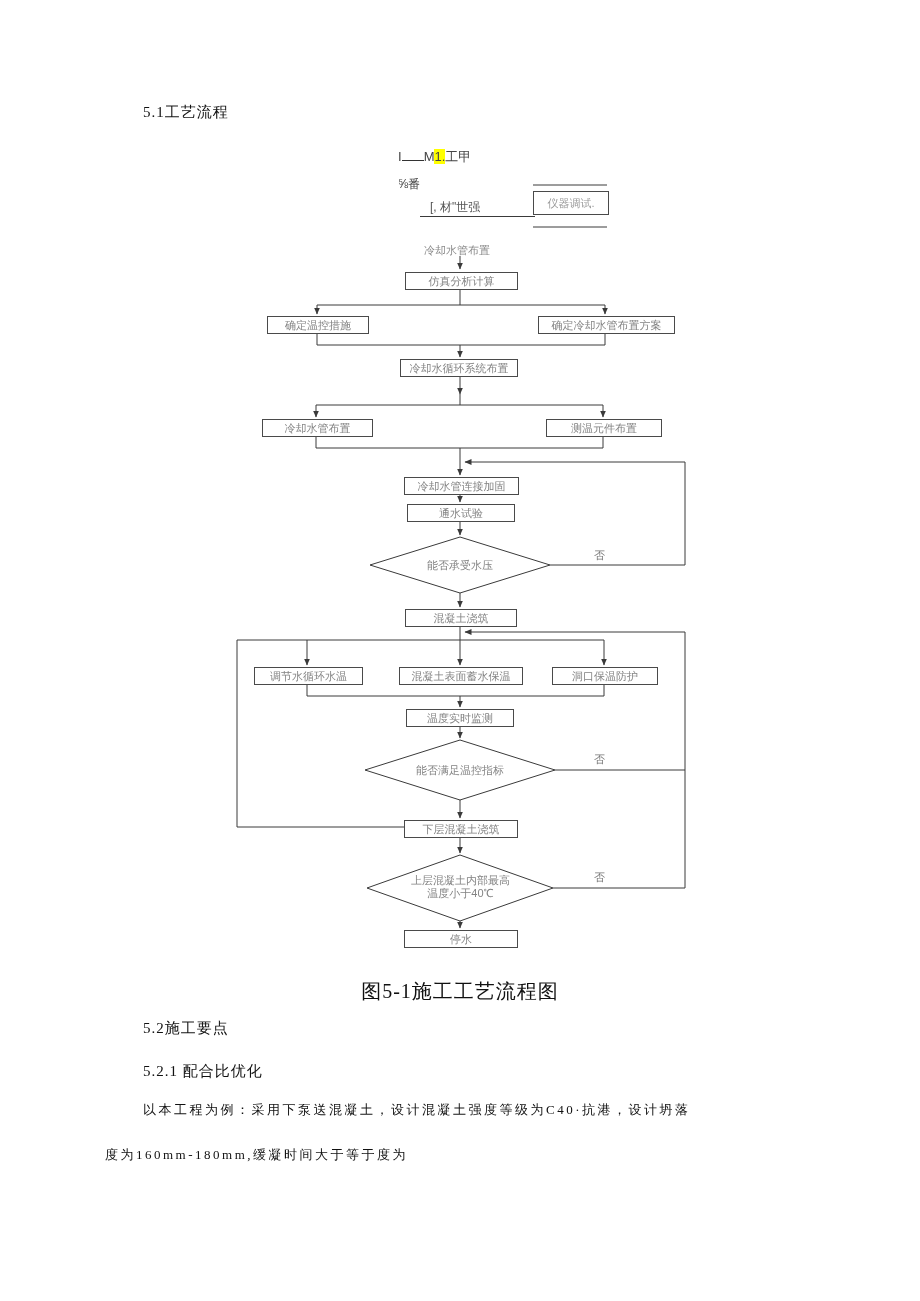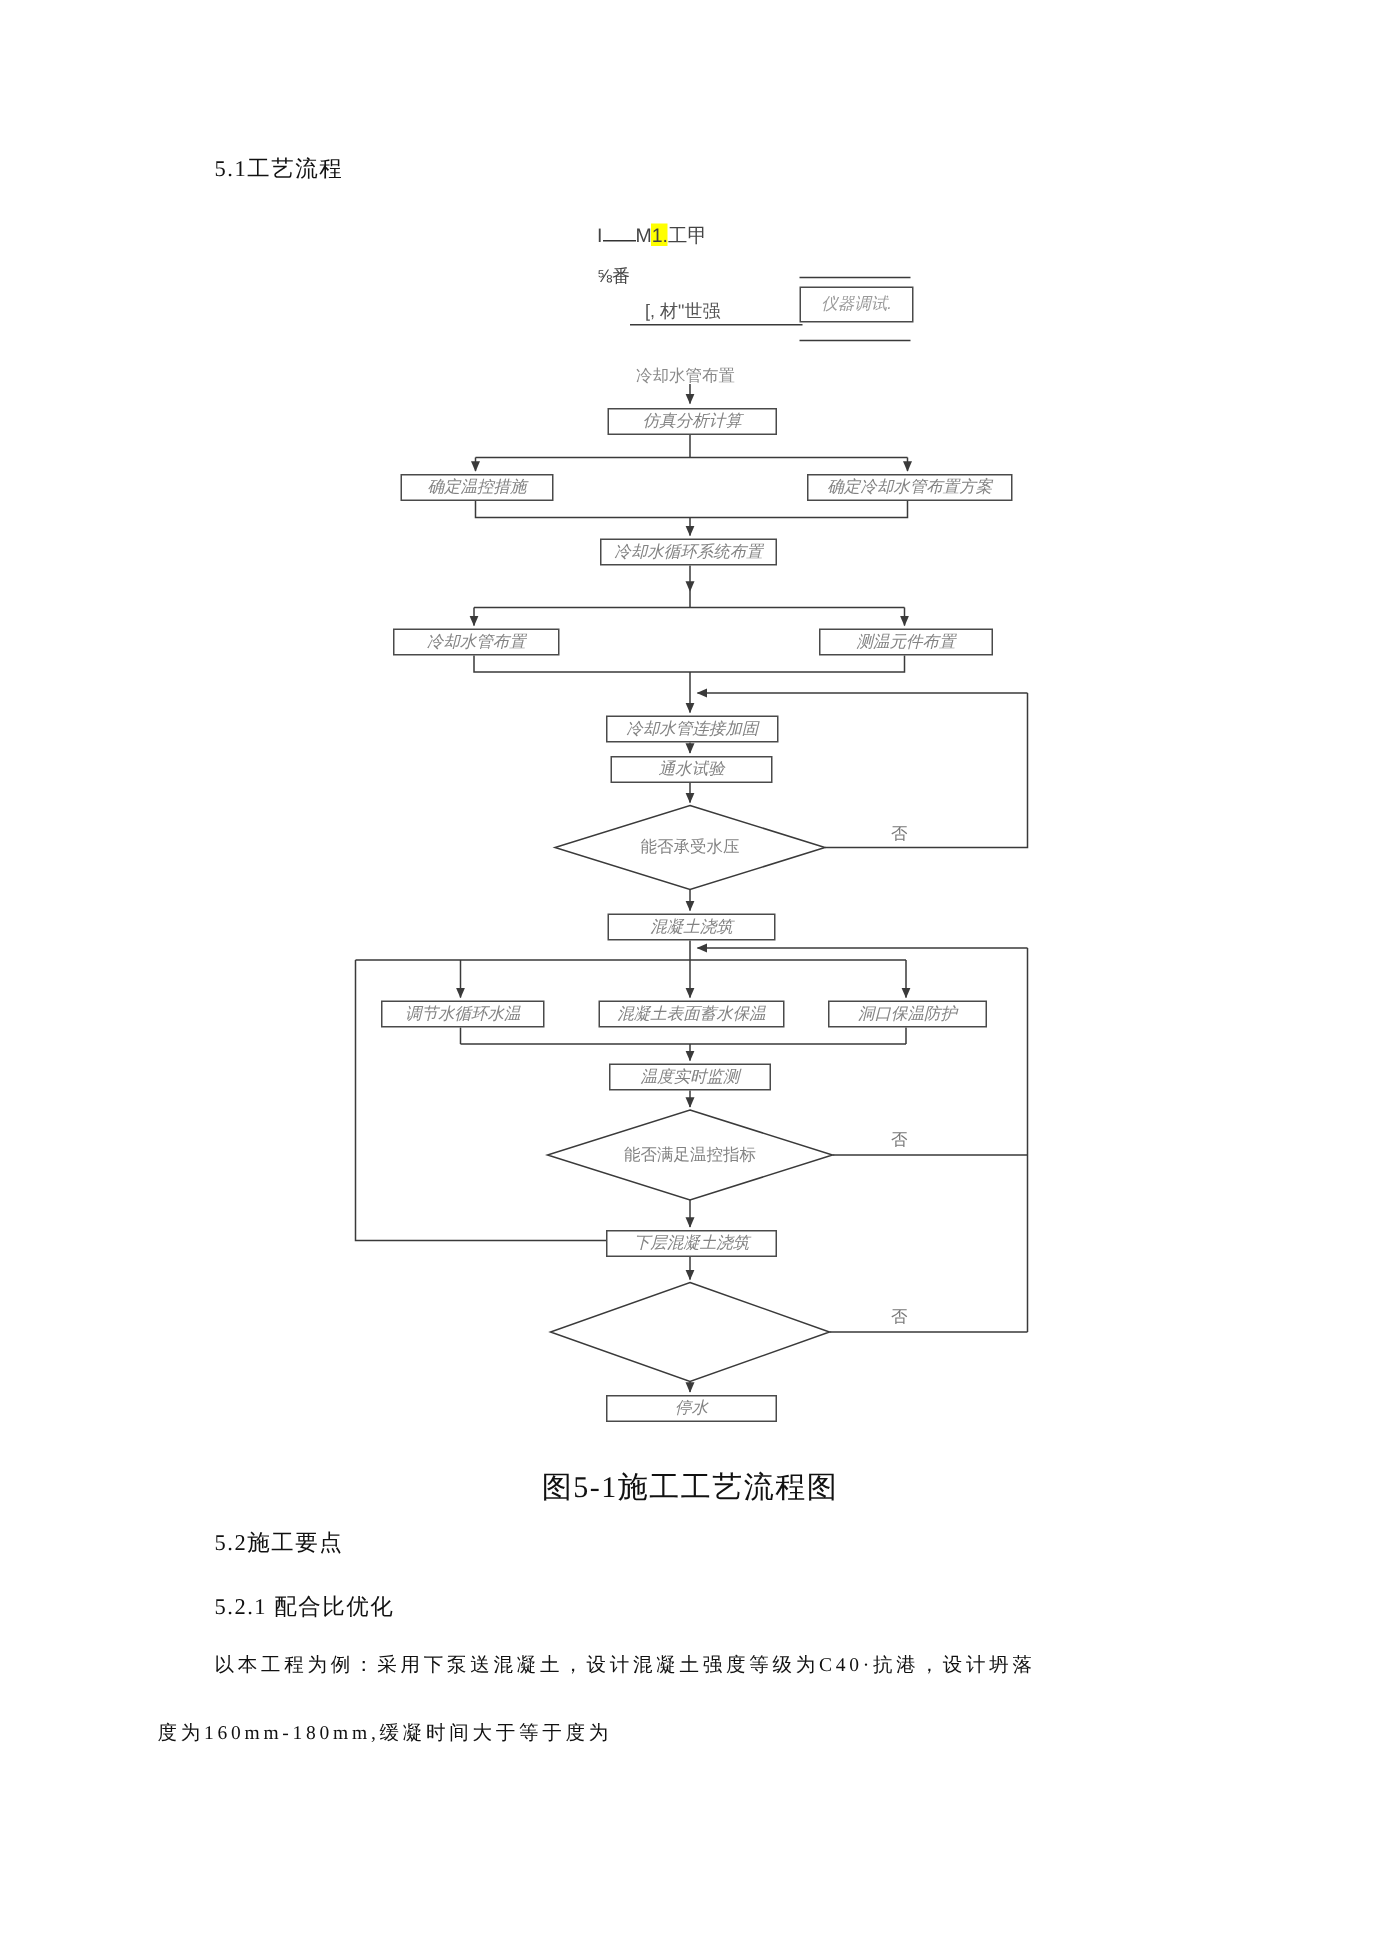--- a/index.html
+++ b/index.html
@@ -11,21 +11,21 @@
   
   .h-sec{font-size:15px;letter-spacing:1px;color:#111;}
   .para{font-size:13px;letter-spacing:2.5px;color:#111;white-space:nowrap;}
   .caption{font-size:20px;letter-spacing:1px;color:#111;text-align:center;}
   
   #connectors{position:absolute;left:0;top:0;z-index:1;}
   .fbox{
     position:absolute;z-index:2;background:#fff;border:1px solid #4a4a4a;
     display:flex;align-items:center;justify-content:center;
     font-family:"Liberation Sans", sans-serif;font-size:11px;color:#838383;
-    white-space:nowrap;line-height:1;font-style:italic;
+    white-space:nowrap;line-height:1;
   }
   .dtext{
     position:absolute;z-index:2;text-align:center;
     font-family:"Liberation Sans", sans-serif;font-size:11px;color:#838383;
     line-height:13px;white-space:nowrap;
   }
   .no-label{
     position:absolute;z-index:2;font-family:"Liberation Sans", sans-serif;
     font-size:11px;color:#777;
   }
@@ -114,20 +114,24 @@
   <div class="fbox" style="left:405px;top:609px;width:110px;height:16px;">混凝土浇筑</div>
   <div class="fbox" style="left:254px;top:667px;width:107px;height:16px;">调节水循环水温</div>
   <div class="fbox" style="left:399px;top:667px;width:122px;height:16px;">混凝土表面蓄水保温</div>
   <div class="fbox" style="left:552px;top:667px;width:104px;height:16px;">洞口保温防护</div>
   <div class="fbox" style="left:406px;top:709px;width:106px;height:16px;">温度实时监测</div>
   <div class="fbox" style="left:404px;top:820px;width:112px;height:16px;">下层混凝土浇筑</div>
   <div class="fbox" style="left:404px;top:930px;width:112px;height:16px;">停水</div>
 
   <div class="dtext" style="left:370px;top:559px;width:180px;">能否承受水压</div>
   <div class="dtext" style="left:365px;top:764px;width:190px;">能否满足温控指标</div>
+  <div class="dtext" style="left:368px;top:874px;width:185px;">
+    <div>上层混凝土内部最高</div>
+    <div>温度小于40℃</div>
+  </div>
 
   <div class="no-label" style="left:594px;top:548px;">否</div>
   <div class="no-label" style="left:594px;top:752px;">否</div>
   <div class="no-label" style="left:594px;top:870px;">否</div>
 
   <div class="abs caption" style="left:360px;top:978px;width:200px;">图5-1施工工艺流程图</div>
 
   <div class="abs h-sec" style="left:143px;top:1019px;">5.2施工要点</div>
   <div class="abs h-sec" style="left:143px;top:1062px;">5.2.1  配合比优化</div>
 

